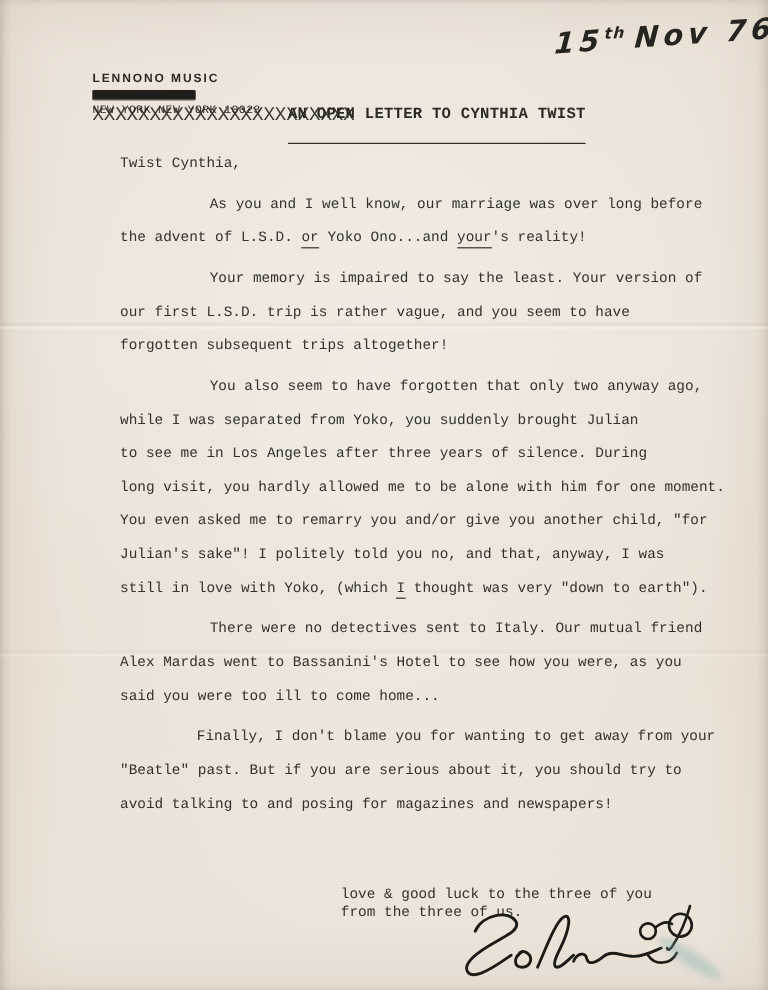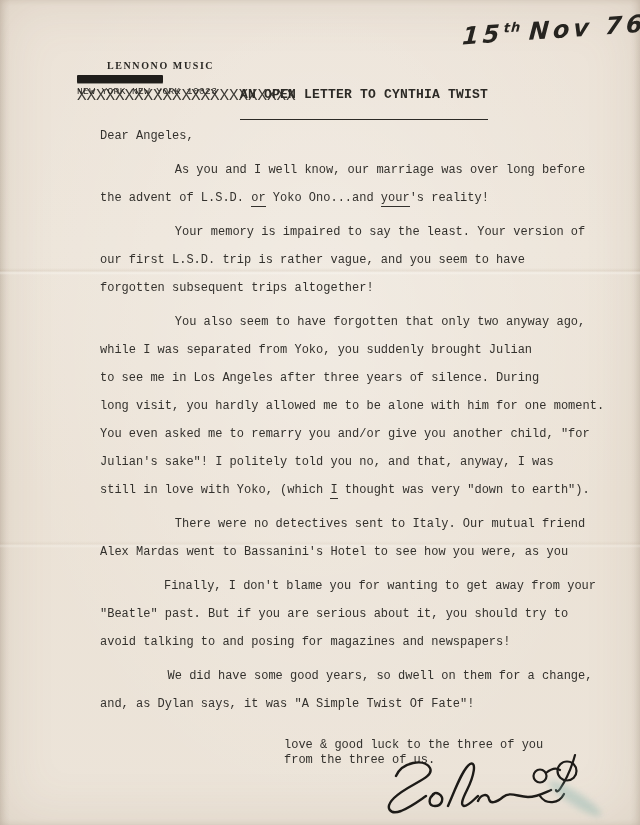--- a/index.html
+++ b/index.html
@@ -29,22 +29,22 @@
     font-style:italic;font-weight:600;
     font-size:24px;letter-spacing:4px;color:#262420;
     transform:rotate(-4deg) skewX(-8deg);
     white-space:nowrap;
   }
   .hand-date sup{font-size:13px;letter-spacing:1px;vertical-align:9px;margin-right:8px;}
 
   
   .letterhead{position:absolute;left:77px;top:60px;}
   .company{
-    font-family:Liberation Serif, serif;
-    font-weight:bold;font-size:10px;letter-spacing:1.6px;color:#2a2824;margin-left:30px;
+    font-family:Liberation Sans, sans-serif;
+    font-weight:bold;font-size:10px;letter-spacing:1.6px;color:#2a2824;
   }
   .redaction-bar{
     margin-top:4px;width:86px;height:8px;background:#201e1b;
     box-shadow:0 1px 0 rgba(32,30,27,0.45);
     border-radius:1px;
   }
   .crossed-address{position:relative;margin-top:3px;font-size:9.5px;letter-spacing:0.4px;color:#2b2925;white-space:nowrap;}
   .crossed-address .overstrike{
     position:absolute;left:0;top:0.5px;font-size:16px;letter-spacing:-0.1px;
     color:#2b2925;opacity:0.9;white-space:nowrap;
@@ -97,21 +97,21 @@
     <div class="redaction-bar"></div>
     <div class="crossed-address">
       <span>NEW YORK NEW YORK 10023</span>
       <span class="overstrike">XXXXXXXXXXXXXXXXXXXXXXX</span>
     </div>
   </div>
 
   <div class="letter-title">AN OPEN LETTER TO CYNTHIA TWIST</div>
 
   <div class="letter-body">
-    <div class="salutation">Dear Angeles,</div>
+    <div class="salutation">Twist Cynthia,</div>
     <div id="letter-paragraphs">
         <div class="para">
           <div class="line"><span>As you and I well know, our marriage was over long before</span></div>
           <div class="line"><span>the advent of L.S.D. </span><span class="u">or</span><span> Yoko Ono...and </span><span class="u">your</span><span>'s reality!</span></div>
         </div>
         <div class="para">
           <div class="line"><span>Your memory is impaired to say the least. Your version of</span></div>
           <div class="line"><span>our first L.S.D. trip is rather vague, and you seem to have</span></div>
           <div class="line"><span>forgotten subsequent trips altogether!</span></div>
         </div>
@@ -120,29 +120,26 @@
           <div class="line"><span>while I was separated from Yoko, you suddenly brought Julian</span></div>
           <div class="line"><span>to see me in Los Angeles after three years of silence. During</span></div>
           <div class="line"><span>long visit, you hardly allowed me to be alone with him for one moment.</span></div>
           <div class="line"><span>You even asked me to remarry you and/or give you another child, "for</span></div>
           <div class="line"><span>Julian's sake"! I politely told you no, and that, anyway, I was</span></div>
           <div class="line"><span>still in love with Yoko, (which </span><span class="u">I</span><span> thought was very "down to earth").</span></div>
         </div>
         <div class="para">
           <div class="line"><span>There were no detectives sent to Italy. Our mutual friend</span></div>
           <div class="line"><span>Alex Mardas went to Bassanini's Hotel to see how you were, as you</span></div>
+          <div class="line"><span>said you were too ill to come home...</span></div>
         </div>
         <div class="para">
           <div class="line"><span>Finally, I don't blame you for wanting to get away from your</span></div>
           <div class="line"><span>"Beatle" past. But if you are serious about it, you should try to</span></div>
           <div class="line"><span>avoid talking to and posing for magazines and newspapers!</span></div>
-        </div>
-        <div class="para">
-          <div class="line"><span>We did have some good years, so dwell on them for a change,</span></div>
-          <div class="line"><span>and, as Dylan says, it was "A Simple Twist Of Fate"!</span></div>
         </div>
       </div>
   </div>
 
   <div class="closing">
     <div class="c-line">love &amp; good luck to the three of you</div>
     <div class="c-line c-line-2">from the three of us.</div>
   </div>
 
   <svg class="signature-svg" width="190" height="62" viewBox="0 0 190 62">

